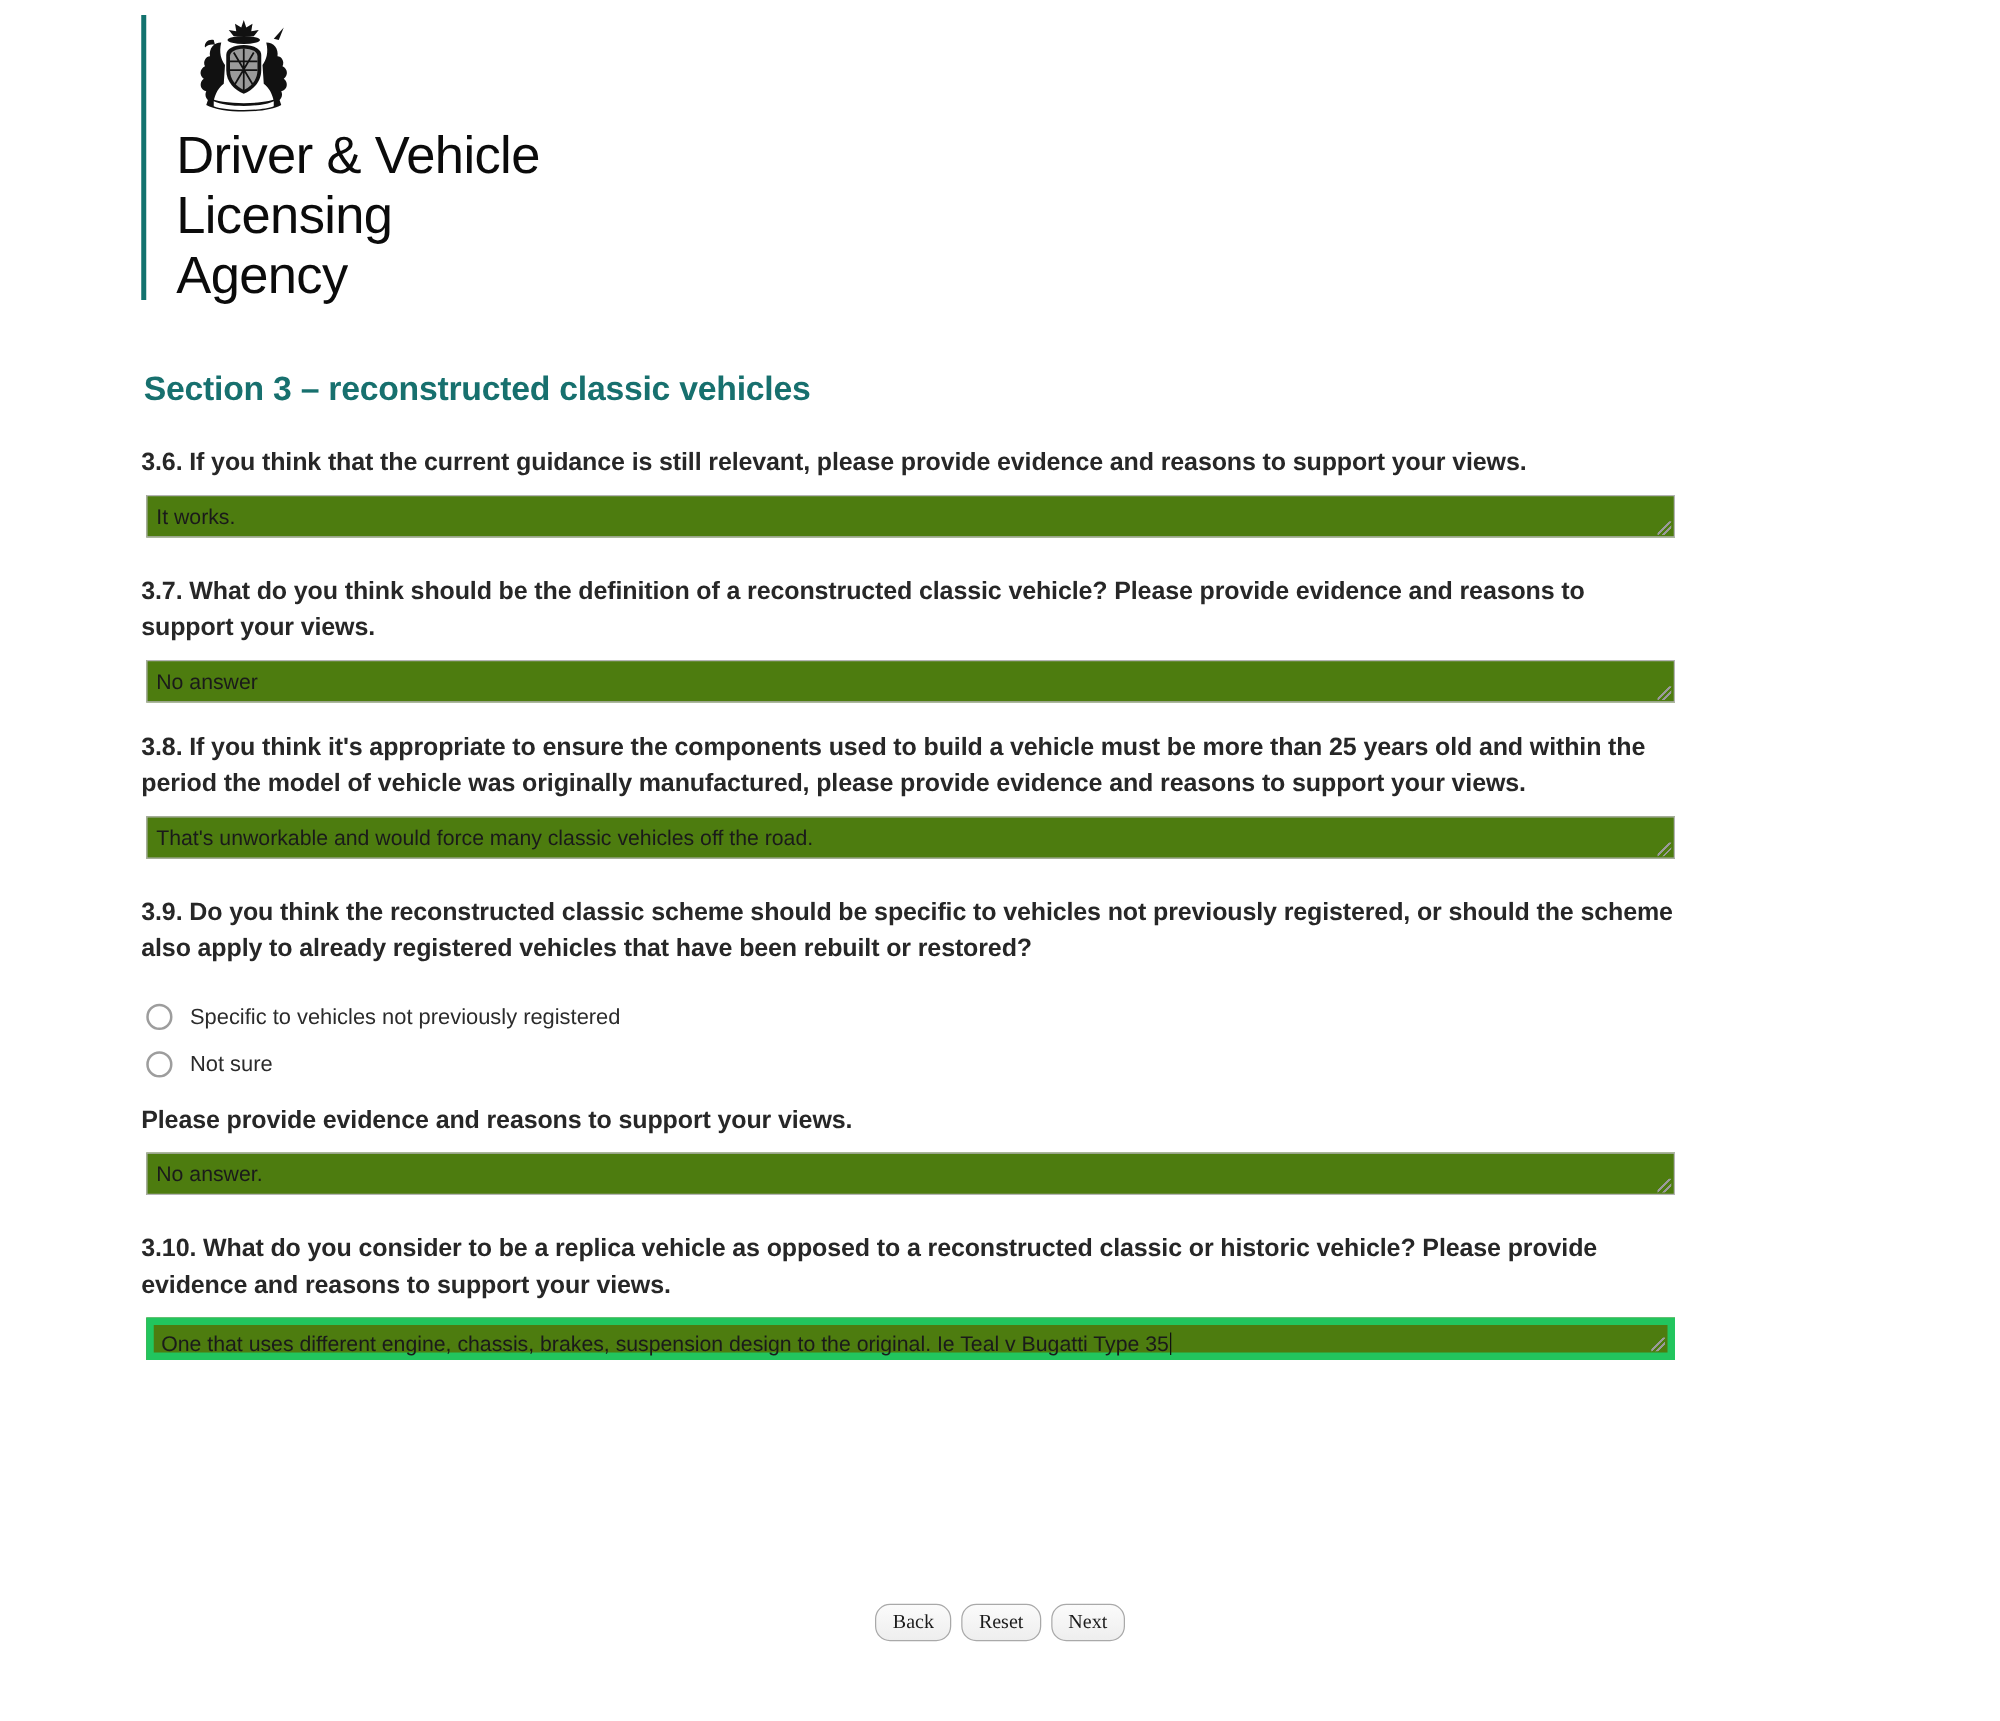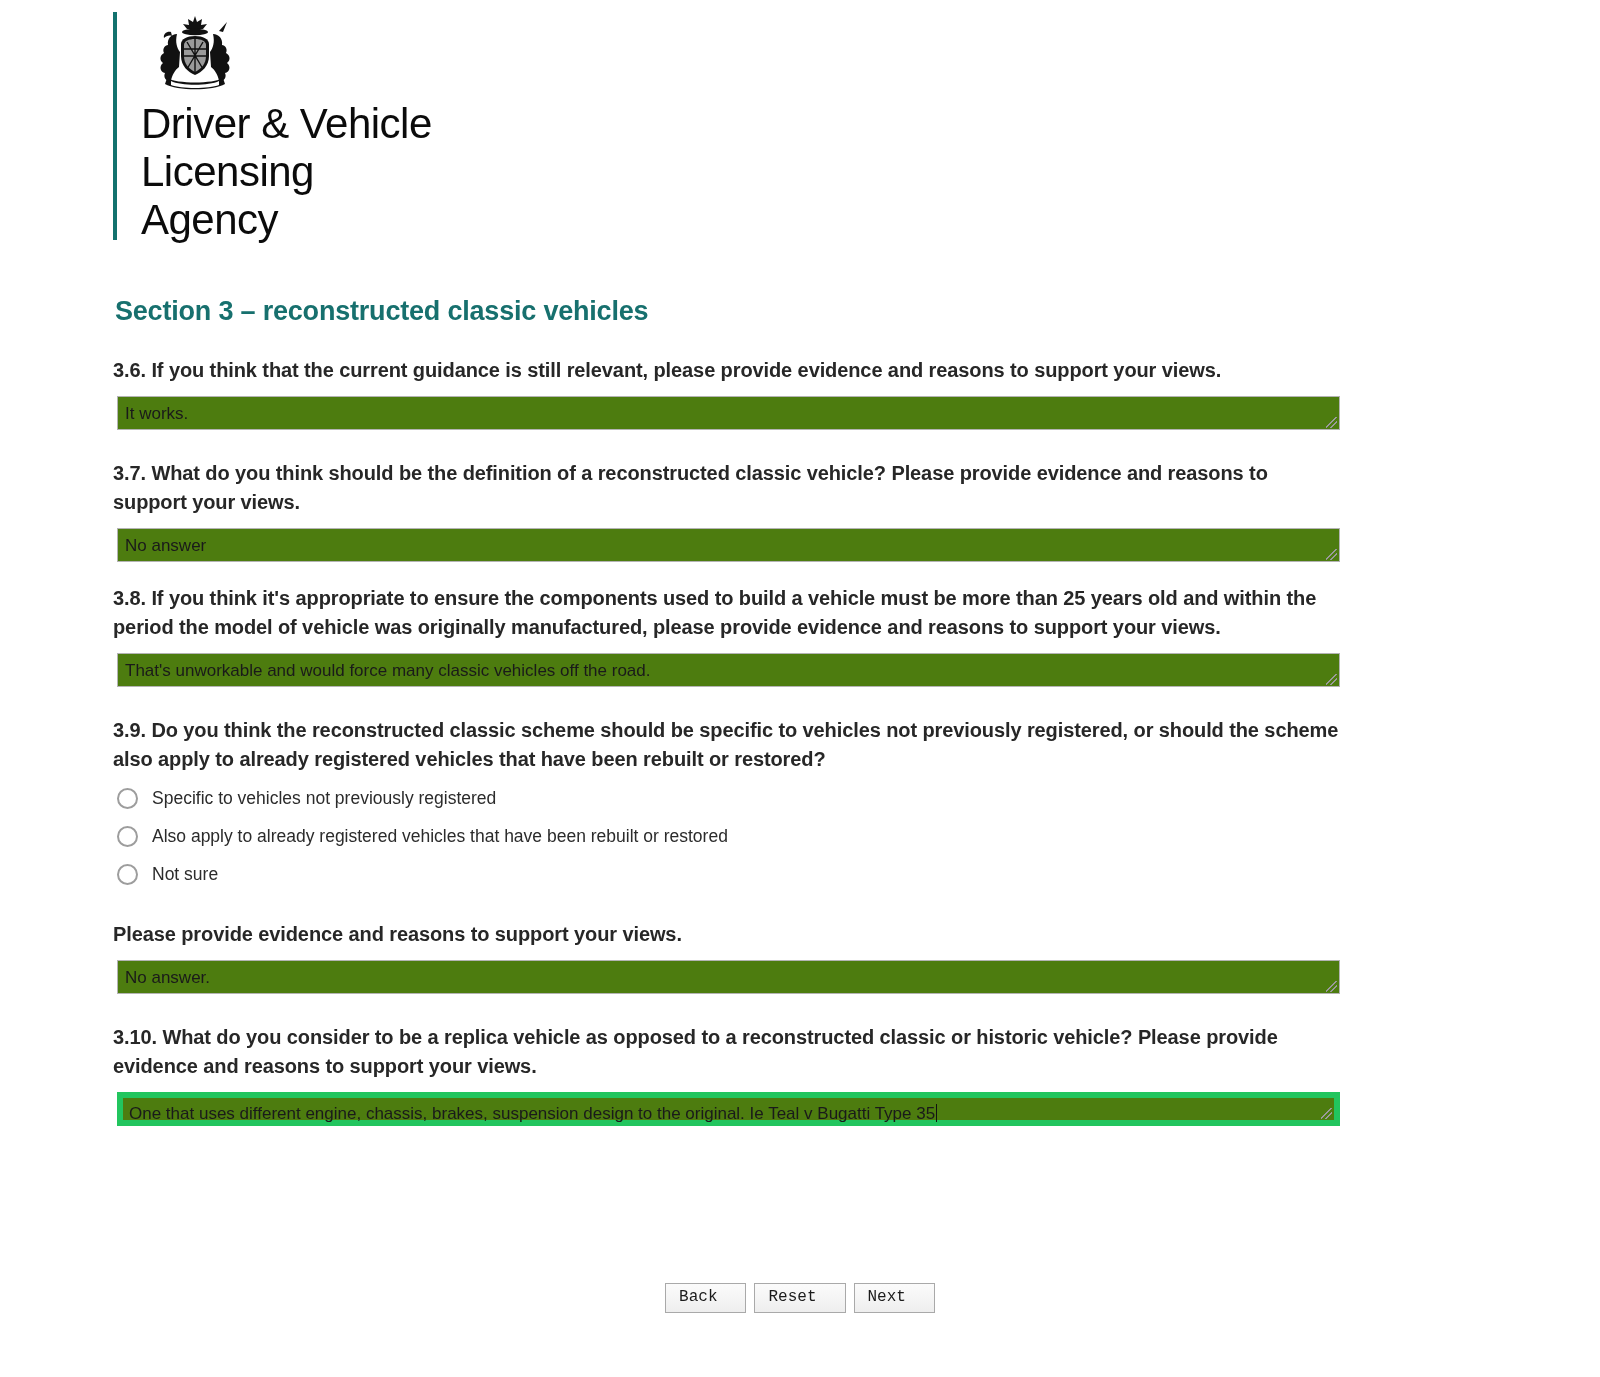--- a/index.html
+++ b/index.html
@@ -127,21 +127,21 @@
     height: 11px;
     background:
       linear-gradient(135deg, transparent 0 42%, #9a9a9a 42% 52%, transparent 52% 100%),
       linear-gradient(135deg, transparent 0 66%, #9a9a9a 66% 76%, transparent 76% 100%);
   }
 
   
   .radio-list { margin: 14px 0 4px 0; }
   .radio-row {
     display: flex;
-    align-items: flex-start;
+    align-items: flex-end;
     height: 36px;
     margin-bottom: 2px;
   }
   .radio-dot {
     width: 21px;
     height: 21px;
     border: 2px solid #9d9d9d;
     border-radius: 50%;
     background: #fff;
     box-sizing: border-box;
@@ -159,27 +159,27 @@
   .button-bar {
     position: absolute;
     left: 0;
     top: 1283px;
     width: 1600px;
     display: flex;
     justify-content: center;
     gap: 8px;
   }
   .btn {
-    font-family: Liberation Mono, monospace;
+    font-family: Liberation Serif, serif;
     font-size: 16px;
     color: #1b1b1b;
     background: linear-gradient(#fbfbfb, #eeeeee);
     border: 1px solid #a9a9a9;
-    border-radius: 0;
-    padding: 4px 28px 5px 13px;
+    border-radius: 12px;
+    padding: 4px 13px 5px 13px;
     line-height: 19px;
     cursor: pointer;
   }
 </style>
 </head>
 <body>
 
 <div class="page">
 
   <div class="logo-block">
@@ -242,24 +242,20 @@
     <div class="q-block" style="margin-top:29px;">
       <div class="q-label">3.9. Do you think the reconstructed classic scheme should be specific to vehicles not previously registered, or should the scheme also apply to already registered vehicles that have been rebuilt or restored?</div>
 
       <div class="radio-list">
         <div class="radio-row">
           <span class="radio-dot"></span>
           <span class="radio-label">Specific to vehicles not previously registered</span>
         </div>
         <div class="radio-row">
           <span class="radio-dot"></span>
-          <span class="radio-label">Also apply to already registered vehicles that have been rebuilt or restored</span>
-        </div>
-        <div class="radio-row">
-          <span class="radio-dot"></span>
           <span class="radio-label">Not sure</span>
         </div>
       </div>
 
       <div class="q-label sub" style="margin-top:20px;">Please provide evidence and reasons to support your views.</div>
       <div class="ta-wrap">
         <div class="ta-text">No answer.</div>
         <div class="resize-grip"></div>
       </div>
     </div>

